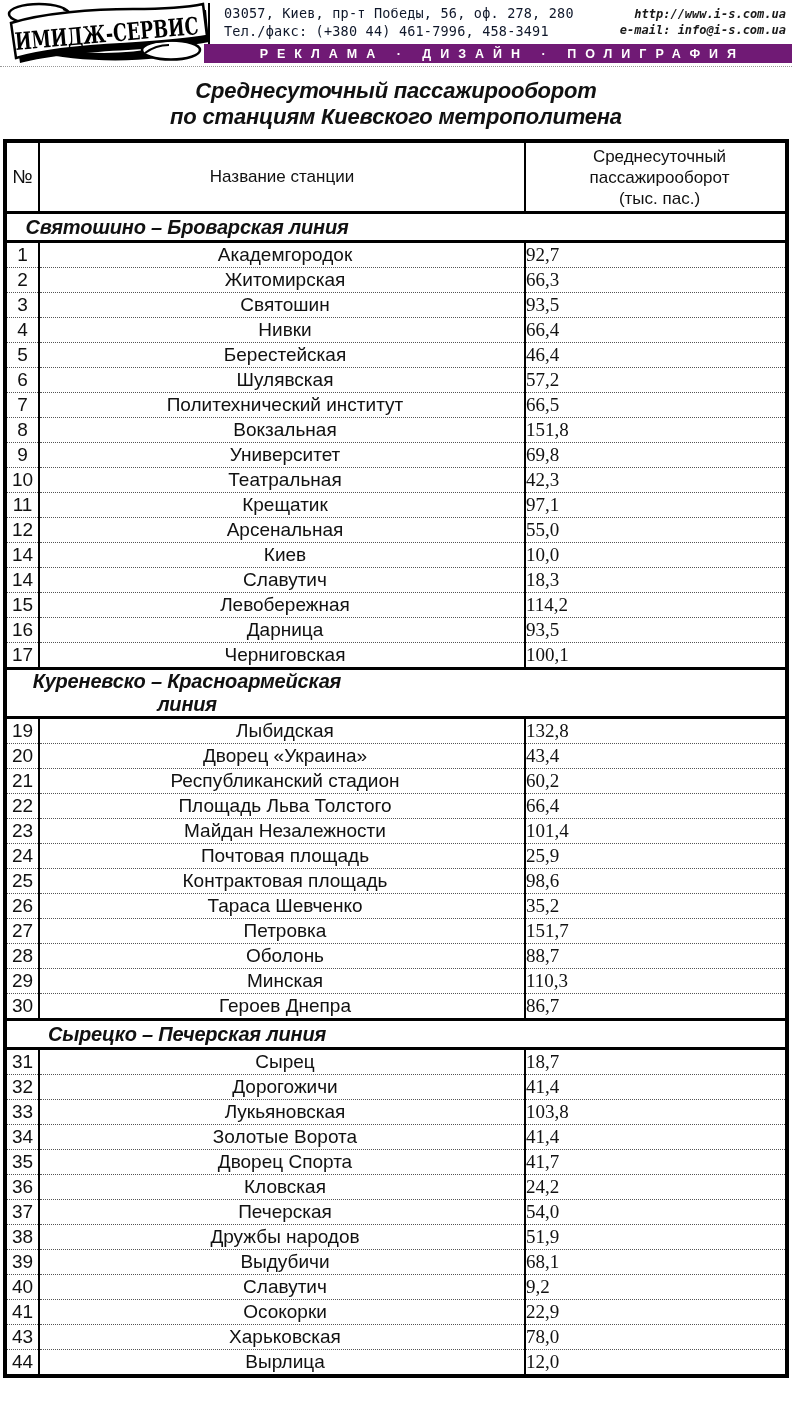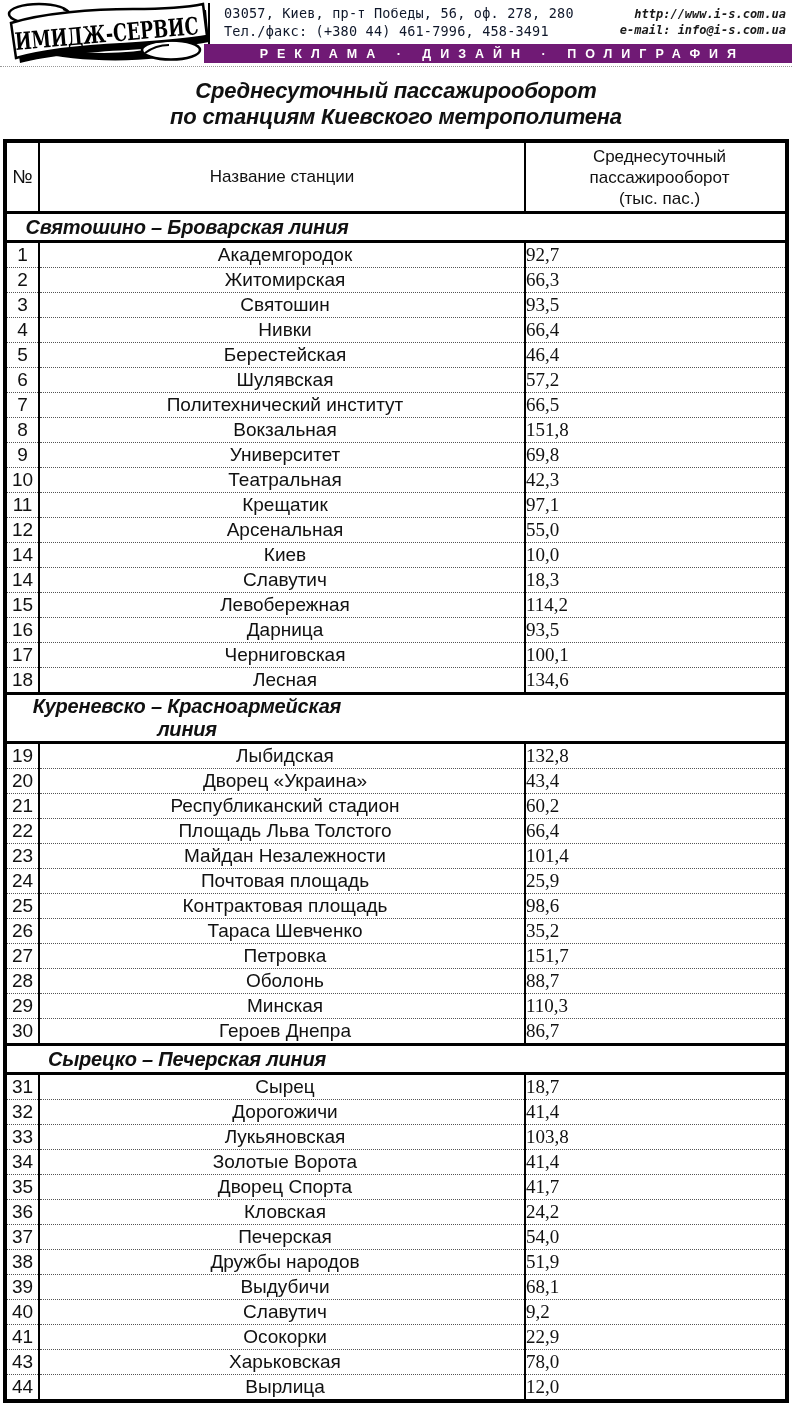--- a/index.html
+++ b/index.html
@@ -210,25 +210,20 @@
       <tr class="data-row">
         <td class="num">16</td>
         <td class="station">Дарница</td>
         <td class="value">93,5</td>
       </tr>
       <tr class="data-row">
         <td class="num">17</td>
         <td class="station">Черниговская</td>
         <td class="value">100,1</td>
       </tr>
-      <tr class="data-row">
-        <td class="num">18</td>
-        <td class="station">Лесная</td>
-        <td class="value">134,6</td>
-      </tr>
       <tr class="section-row">
         <td colspan="3">
           <div class="section-title">Куреневско – Красноармейская линия</div>
         </td>
       </tr>
       <tr class="data-row">
         <td class="num">19</td>
         <td class="station">Лыбидская</td>
         <td class="value">132,8</td>
       </tr>

